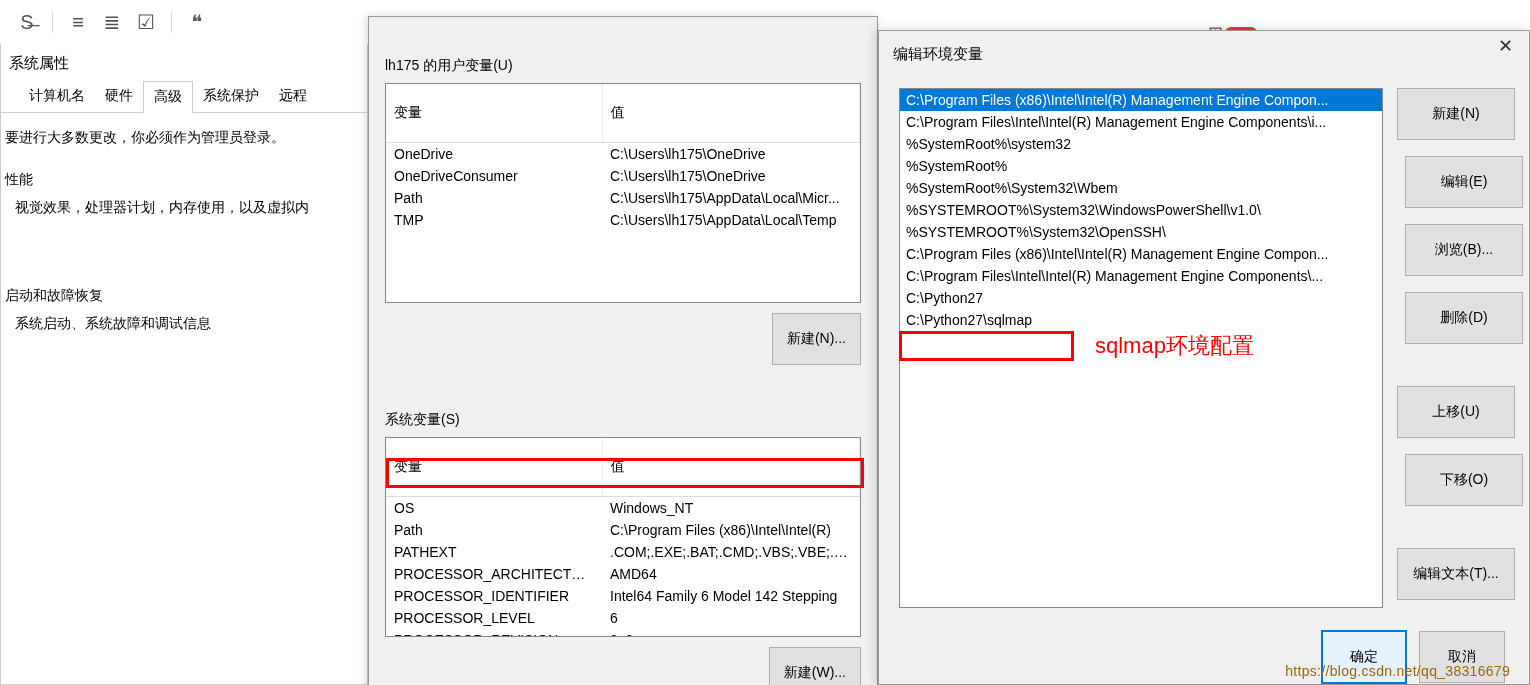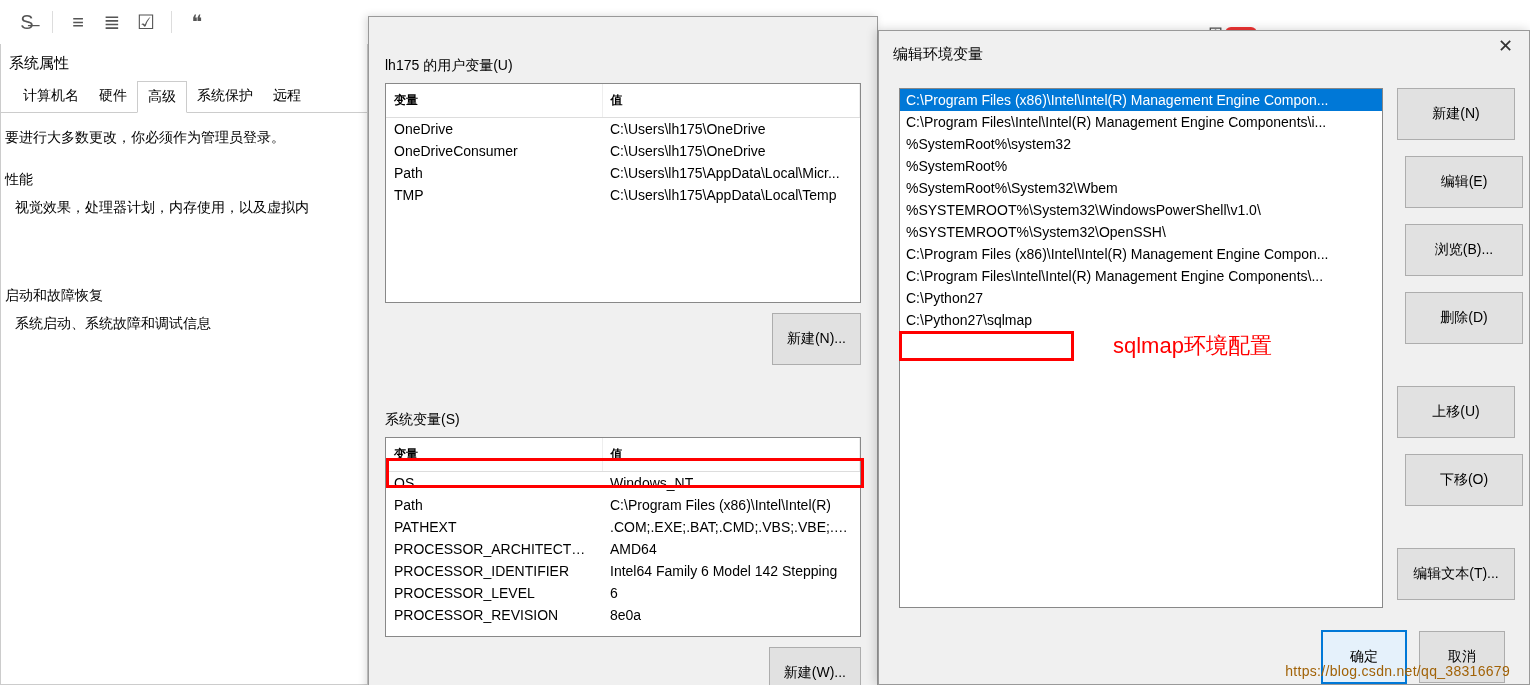--- a/index.html
+++ b/index.html
@@ -12,40 +12,40 @@
   .topbar .newbadge { position:absolute; left:1208px; top:22px; display:flex; align-items:center;}
   .topbar .newbadge .sq {font-size:18px; color:#555;}
   .topbar .newbadge .pill { background:#ee3333; color:#fff; border-radius:8px; padding:0 6px; font-size:11px; margin-left:2px;}
 
   
   .sysprop {
     position: absolute; left: 0; top: 44px; width: 368px; height: 641px;
     background: #fff; border: 1px solid #ccc; border-top:none;
   }
   .sysprop .title { padding: 10px 12px 8px 8px; font-size: 15px; }
-  .sysprop .tabs { display:flex; border-bottom:1px solid #ccc; padding-left:12px;}
+  .sysprop .tabs { display:flex; border-bottom:1px solid #ccc; padding-left:18px;}
   .sysprop .tab { padding:6px 10px; font-size:14px; cursor:default;}
   .sysprop .tab.active { border:1px solid #ccc; border-bottom:1px solid #fff; margin-bottom:-1px; background:#fff;}
   .sysprop .body { padding:16px 4px; }
   .sysprop .note { font-size:14px; margin-bottom:24px;}
   .sysprop .group { margin-bottom:40px;}
   .sysprop .group .glabel { font-size:14px; margin-bottom:10px;}
   .sysprop .group .gdesc { font-size:14px; padding-left:10px; color:#000;}
 
   
   .envvar {
     position: absolute; left: 368px; top: 16px; width: 510px; height: 685px;
     background: #f0f0f0; border: 1px solid #999; box-shadow: -2px 0 8px rgba(0,0,0,0.15);
     padding: 10px 16px;
   }
   .envvar .sectitle { font-size:14px; margin:36px 0 8px 0;}
   .envvar .sectitle.first { margin-top:30px;}
   .listbox { border:1px solid #888; background:#fff; height:220px; overflow:hidden;}
   .listbox table { width:100%; border-collapse:collapse; table-layout:fixed;}
-  .listbox th { text-align:left; font-weight:bold; padding:8px 8px; border-bottom:1px solid #ddd; border-right:1px solid #eee; background:#fff; font-size:12px;}
+  .listbox th { text-align:left; font-weight:normal; padding:20px 8px; border-bottom:1px solid #ddd; border-right:1px solid #eee; background:#fff; font-size:14px;}
   .listbox td { padding:3px 8px; font-size:14px; white-space:nowrap; overflow:hidden; text-overflow:ellipsis;}
   .listbox .col-var { width:216px;}
   .btnrow { text-align:right; padding:10px 0;}
   .btn { display:inline-block; min-width:86px; padding:16px 14px; background:#e1e1e1; border:1px solid #adadad; font-size:14px; text-align:center; cursor:default;}
   .btn + .btn { margin-left:8px;}
   .redbox-path { position:absolute; border:3px solid #ff0000; pointer-events:none;}
 
   
   .editvar {
     position: absolute; left: 878px; top: 30px; width: 652px; height: 655px;
@@ -225,16 +225,16 @@
       <div class="gap"></div>
       <span class="btn">编辑文本(T)...</span>
     </div>
   </div>
   <div class="bottom">
     <span class="btn primary">确定</span>
     <span class="btn">取消</span>
   </div>
 
   <div class="redbox-sql" style="left:20px; top:300px; width:175px; height:30px;"></div>
-  <div class="redlabel" style="left:234px; top:300px;">sqlmap环境配置</div>
+  <div class="redlabel" style="left:216px; top:300px;">sqlmap环境配置</div>
 </div>
 
 <div class="watermark">https://blog.csdn.net/qq_38316679</div>
 
 </body></html>

